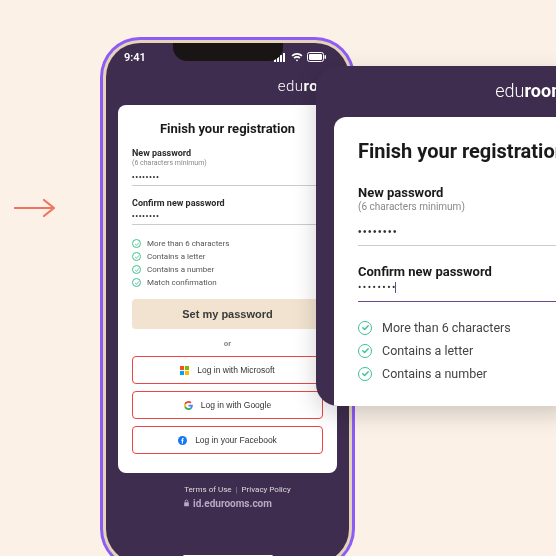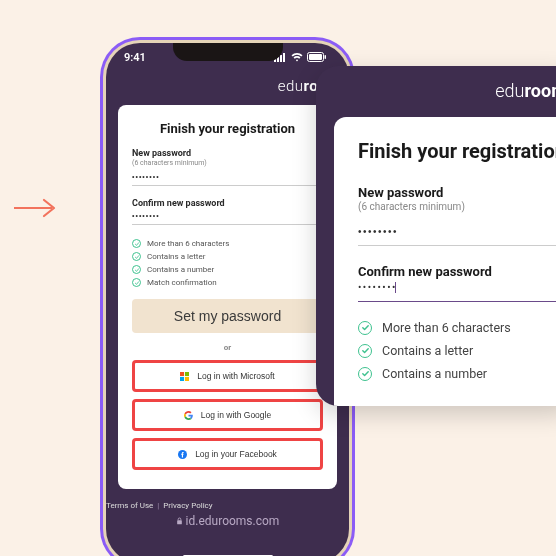--- a/index.html
+++ b/index.html
@@ -132,52 +132,54 @@
     display: flex; align-items: center; justify-content: center;
     flex-shrink: 0;
   }
   .check-ico svg { display: block; }
   
   .btn {
     width: 100%;
     border: none;
     border-radius: 4px;
     padding: 9px 16px;
-    font-size: 14px;
-    font-weight: 400;
+    font-size: 11px;
+    font-weight: 700;
     margin-bottom: 8px;
     cursor: pointer;
   }
   .btn-primary { background: #f1e3cf; color: #3a3a3a; }
   .or { text-align: center; font-size: 8px; color: #888; margin: 2px 0 8px; font-weight: bold; }
   .btn-social {
     width: 100%;
-    border: 3px solid #ef4444;
+    border: 1px solid #ef4444;
     background: #fff;
     border-radius: 4px;
     padding: 8px 0;
     font-size: 8.5px;
     color: #333;
     margin-bottom: 7px;
     display: flex;
     align-items: center;
     justify-content: center;
     gap: 8px;
     cursor: pointer;
   }
   .social-ico { width: 9px; height: 9px; display:flex; align-items:center; justify-content:center; }
   
   .footer-links {
     color: #ddd;
     font-size: 8px;
+    text-align: center;
     margin-top: 12px;
+    padding-left: 20px;
   }
   .footer-links a { color: #ddd; text-decoration: none; }
   .footer-links .sep { margin: 0 4px; color: #9a8aa8; }
-  .footer-url { color: #b8a9c4; font-size: 12px; text-align: center; margin-top: 4px; display:flex; align-items:center; justify-content:center; gap:3px;}
+  .footer-url { color: #b8a9c4; font-size: 10px; text-align: center; margin-top: 4px; display:flex; align-items:center; justify-content:center; gap:3px;font-weight:bold;}
   
   
   .zoom {
     position: absolute;
     left: 316px;
     top: 66px;
     width: 260px;
     height: 340px;
     background: #3e2d4e;
     border-radius: 22px;

